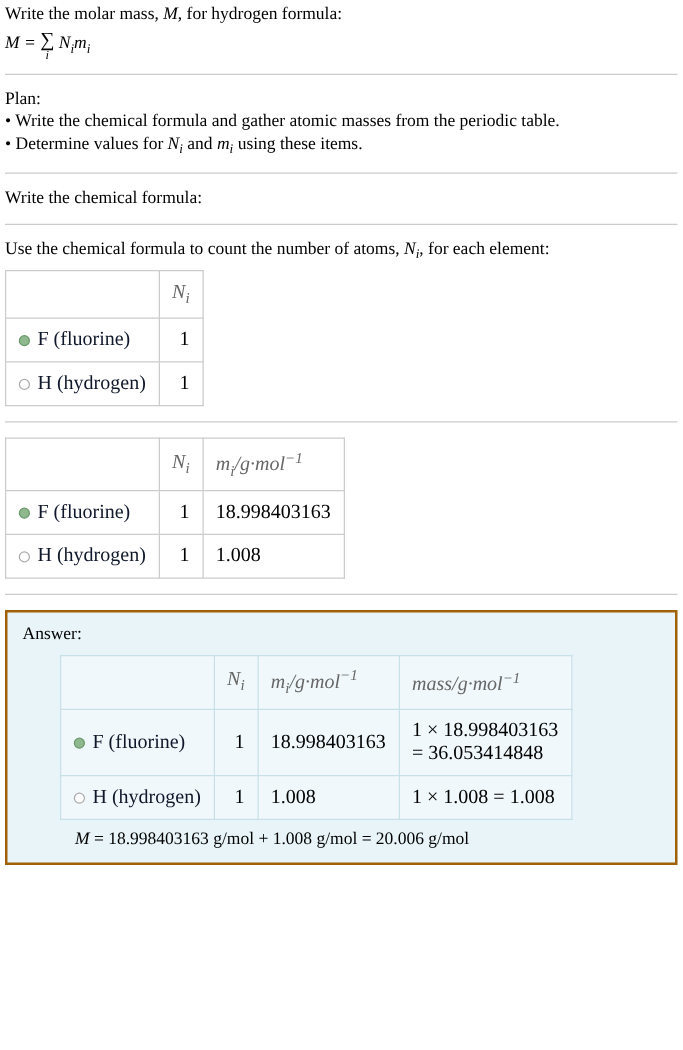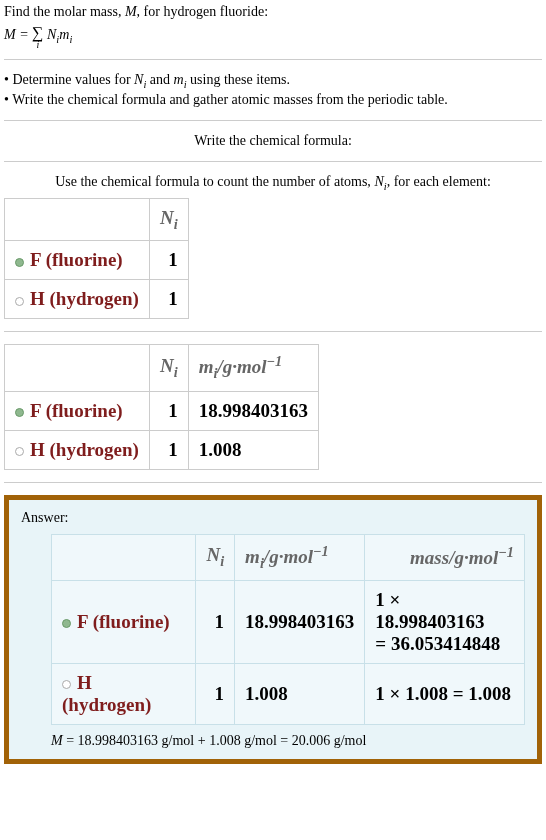--- a/index.html
+++ b/index.html
@@ -31,81 +31,80 @@
       margin: 4px 0;
     }
     .plan-heading {
       margin-bottom: 2px;
     }
     .plan-line {
       margin-bottom: 2px;
     }
     .section-text {
       margin-bottom: 4px;
-      text-align: center;
     }
     .chem-formula {
       margin-top: 2px;
     }
     table {
       border-collapse: collapse;
       margin: 6px 0;
     }
     th, td {
       border: 1px solid #ccc;
       padding: 8px 10px;
       text-align: left;
-      font-weight: bold;
-      font-size: 19px;
+      font-weight: normal;
+      font-size: 16px;
     }
     th {
       color: #666;
       font-style: italic;
     }
     td.num {
       text-align: right;
     }
     .element-label {
-      color: #7f1d1d;
+      color: #0f172a;
     }
     .element-dot {
       display: inline-block;
       width: 9px;
       height: 9px;
       border-radius: 50%;
       margin-right: 6px;
       vertical-align: middle;
       border: 1px solid #888;
     }
     .dot-fluorine {
       background: #8fb88f;
       border-color: #6a9a6a;
     }
     .dot-hydrogen {
       background: #fff;
       border-color: #aaa;
     }
     .answer-box {
       background: #e8f4f8;
-      border: 5px solid #a16207;
+      border: 2px solid #a16207;
       padding: 10px 12px;
       margin-top: 6px;
     }
     .answer-label {
       margin-bottom: 8px;
     }
     .answer-box table {
       background: #f0f8fb;
       margin-left: 30px;
     }
     .answer-box th, .answer-box td {
       border: 1px solid #c8e0e8;
     }
     .final-result {
-      margin-left: 30px;
+      margin-left: 42px;
       margin-top: 8px;
       font-style: italic;
     }
     sub {
       font-size: 0.75em;
       font-style: italic;
     }
     sup {
       font-size: 0.75em;
     }
@@ -122,33 +121,34 @@
       font-size: 10px;
       font-style: italic;
       line-height: 0.5;
     }
   </style>
 </head>
 <body>
 
 <div class="section">
   <div class="intro-text">
-    <span>Find the molar mass, </span><span class="var" style="font-style:italic">M</span><span>, for hydrogen fluoride:</span>
+    <span>Write the molar mass, </span><span class="var" style="font-style:italic">M</span><span>, for hydrogen formula:</span>
   </div>
   <div class="formula">
     <span>M = </span><span class="sum-expr"><span class="sigma">∑</span><span class="sum-under">i</span></span>
     <span style="font-style:italic">N</span><sub>i</sub><span style="font-style:italic">m</span><sub>i</sub>
   </div>
 </div>
 
 <hr class="divider">
 
 <div class="section">
+  <div class="plan-heading">Plan:</div>
+  <div class="plan-line">• Write the chemical formula and gather atomic masses from the periodic table.</div>
   <div class="plan-line">• Determine values for <span style="font-style:italic">N<sub>i</sub></span> and <span style="font-style:italic">m<sub>i</sub></span> using these items.</div>
-  <div class="plan-line">• Write the chemical formula and gather atomic masses from the periodic table.</div>
 </div>
 
 <hr class="divider">
 
 <div class="section">
   <div class="section-text">Write the chemical formula:</div>
 </div>
 
 <hr class="divider">
 
@@ -203,21 +203,21 @@
 <div class="section">
 
   <div class="answer-box">
     <div class="answer-label">Answer:</div>
     <table>
       <tbody>
           <tr>
         <th></th>
         <th><span>N</span><sub>i</sub></th>
         <th><span>m</span><sub>i</sub><span>/g·mol</span><sup>−1</sup></th>
-        <th style="text-align:right"><span>mass/g·mol</span><sup>−1</sup></th>
+        <th style="text-align:left"><span>mass/g·mol</span><sup>−1</sup></th>
       </tr>
       <tr>
         <td class="element-label"><span class="element-dot dot-fluorine"></span><span>F (fluorine)</span></td>
         <td class="num">1</td>
         <td>18.998403163</td>
         <td><span>1 × 18.998403163</span><br><span>= 36.053414848</span></td>
       </tr>
       <tr>
         <td class="element-label"><span class="element-dot dot-hydrogen"></span><span>H (hydrogen)</span></td>
         <td class="num">1</td>

